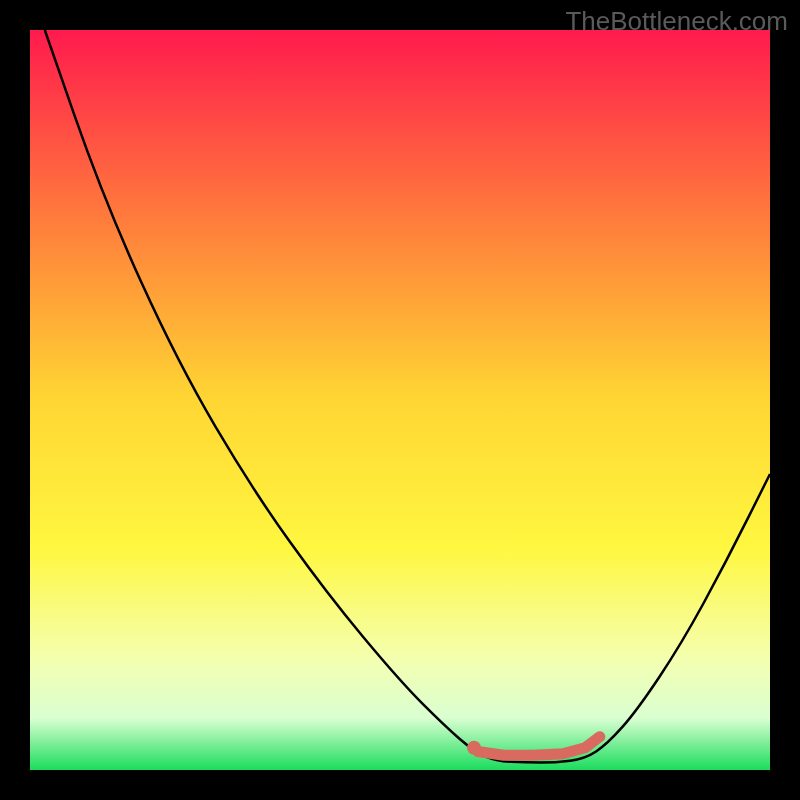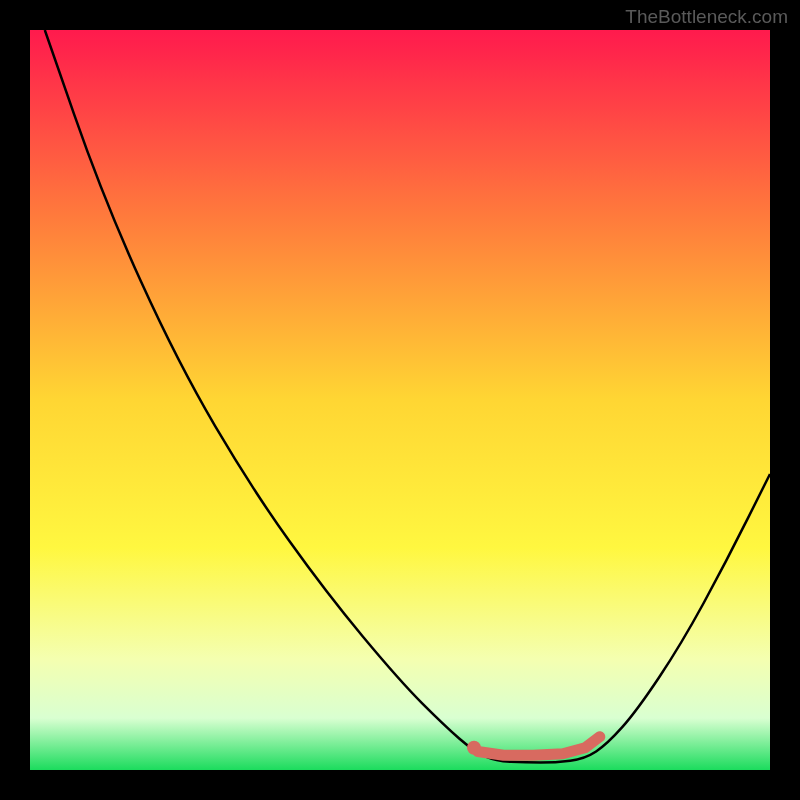--- a/index.html
+++ b/index.html
@@ -16,21 +16,21 @@
     top: 30px;
     left: 30px;
     width: 740px;
     height: 740px;
   }
   .watermark {
     position: absolute;
     top: 6px;
     right: 12px;
     color: #5a5a5a;
-    font-size: 19px;
+    font-size: 26px;
     font-weight: 500;
   }
   svg {
     display: block;
   }
 </style>
 </head>
 <body>
 
 <div class="watermark">TheBottleneck.com</div>

